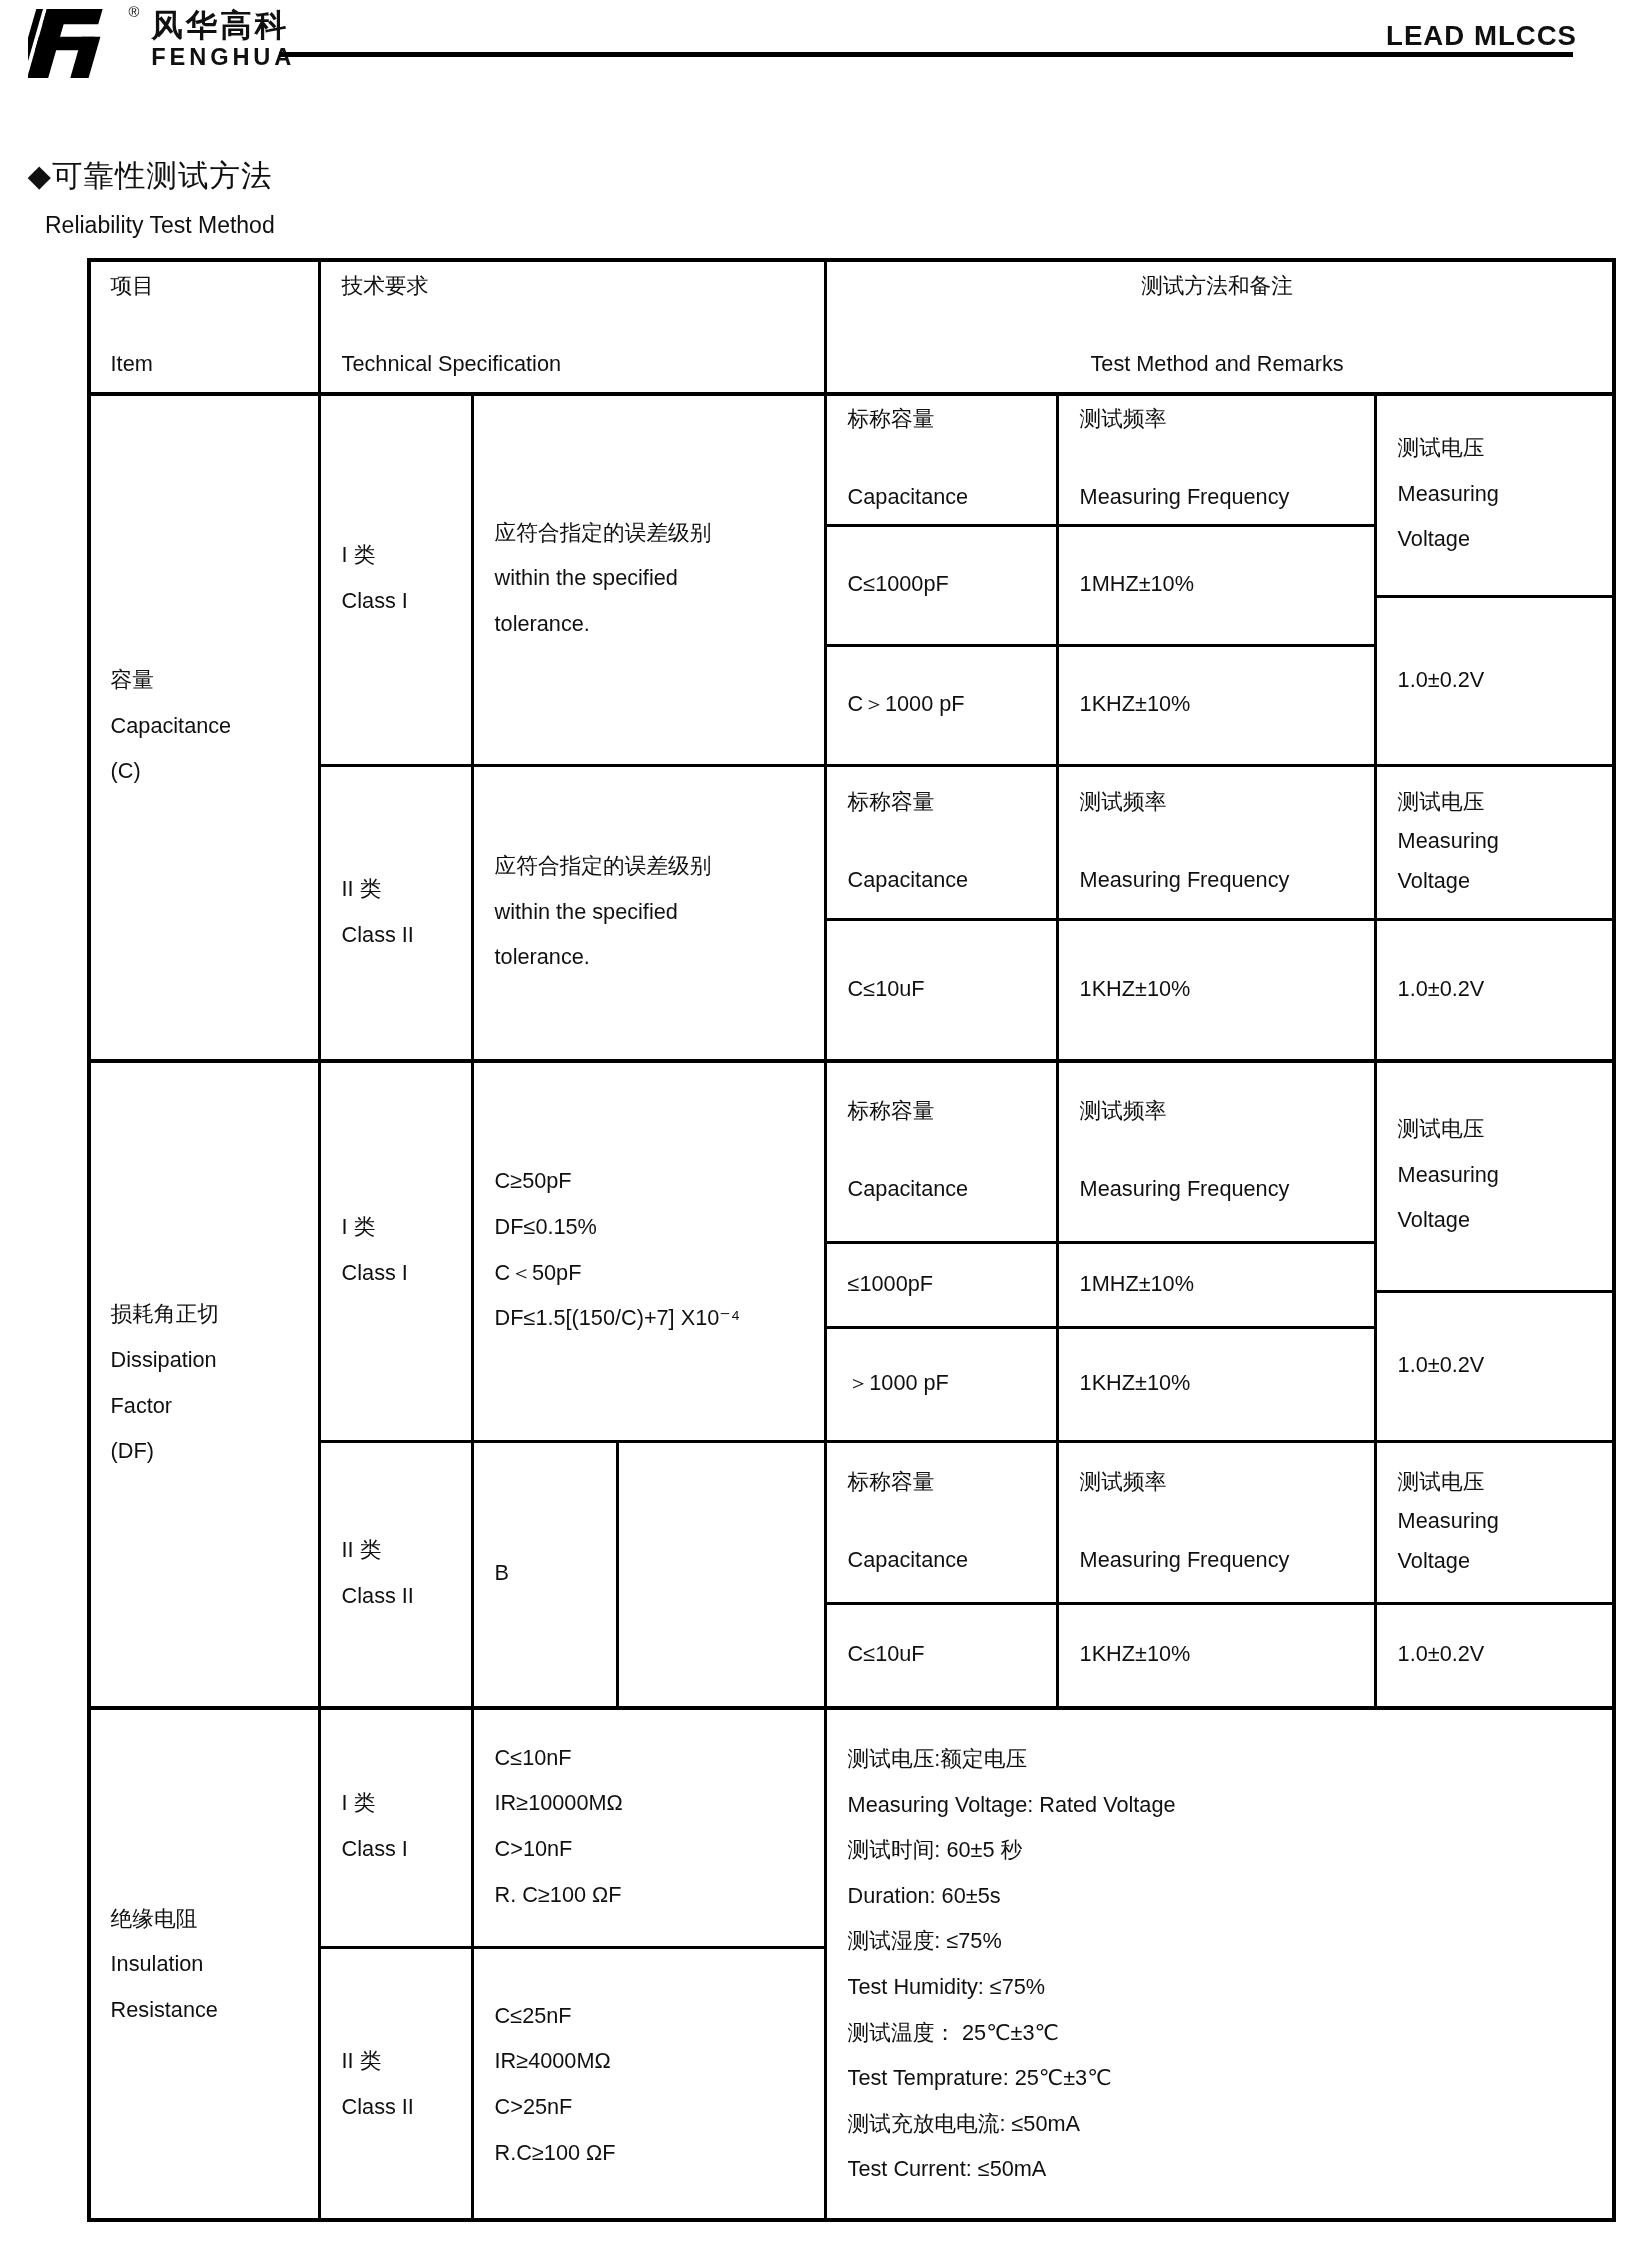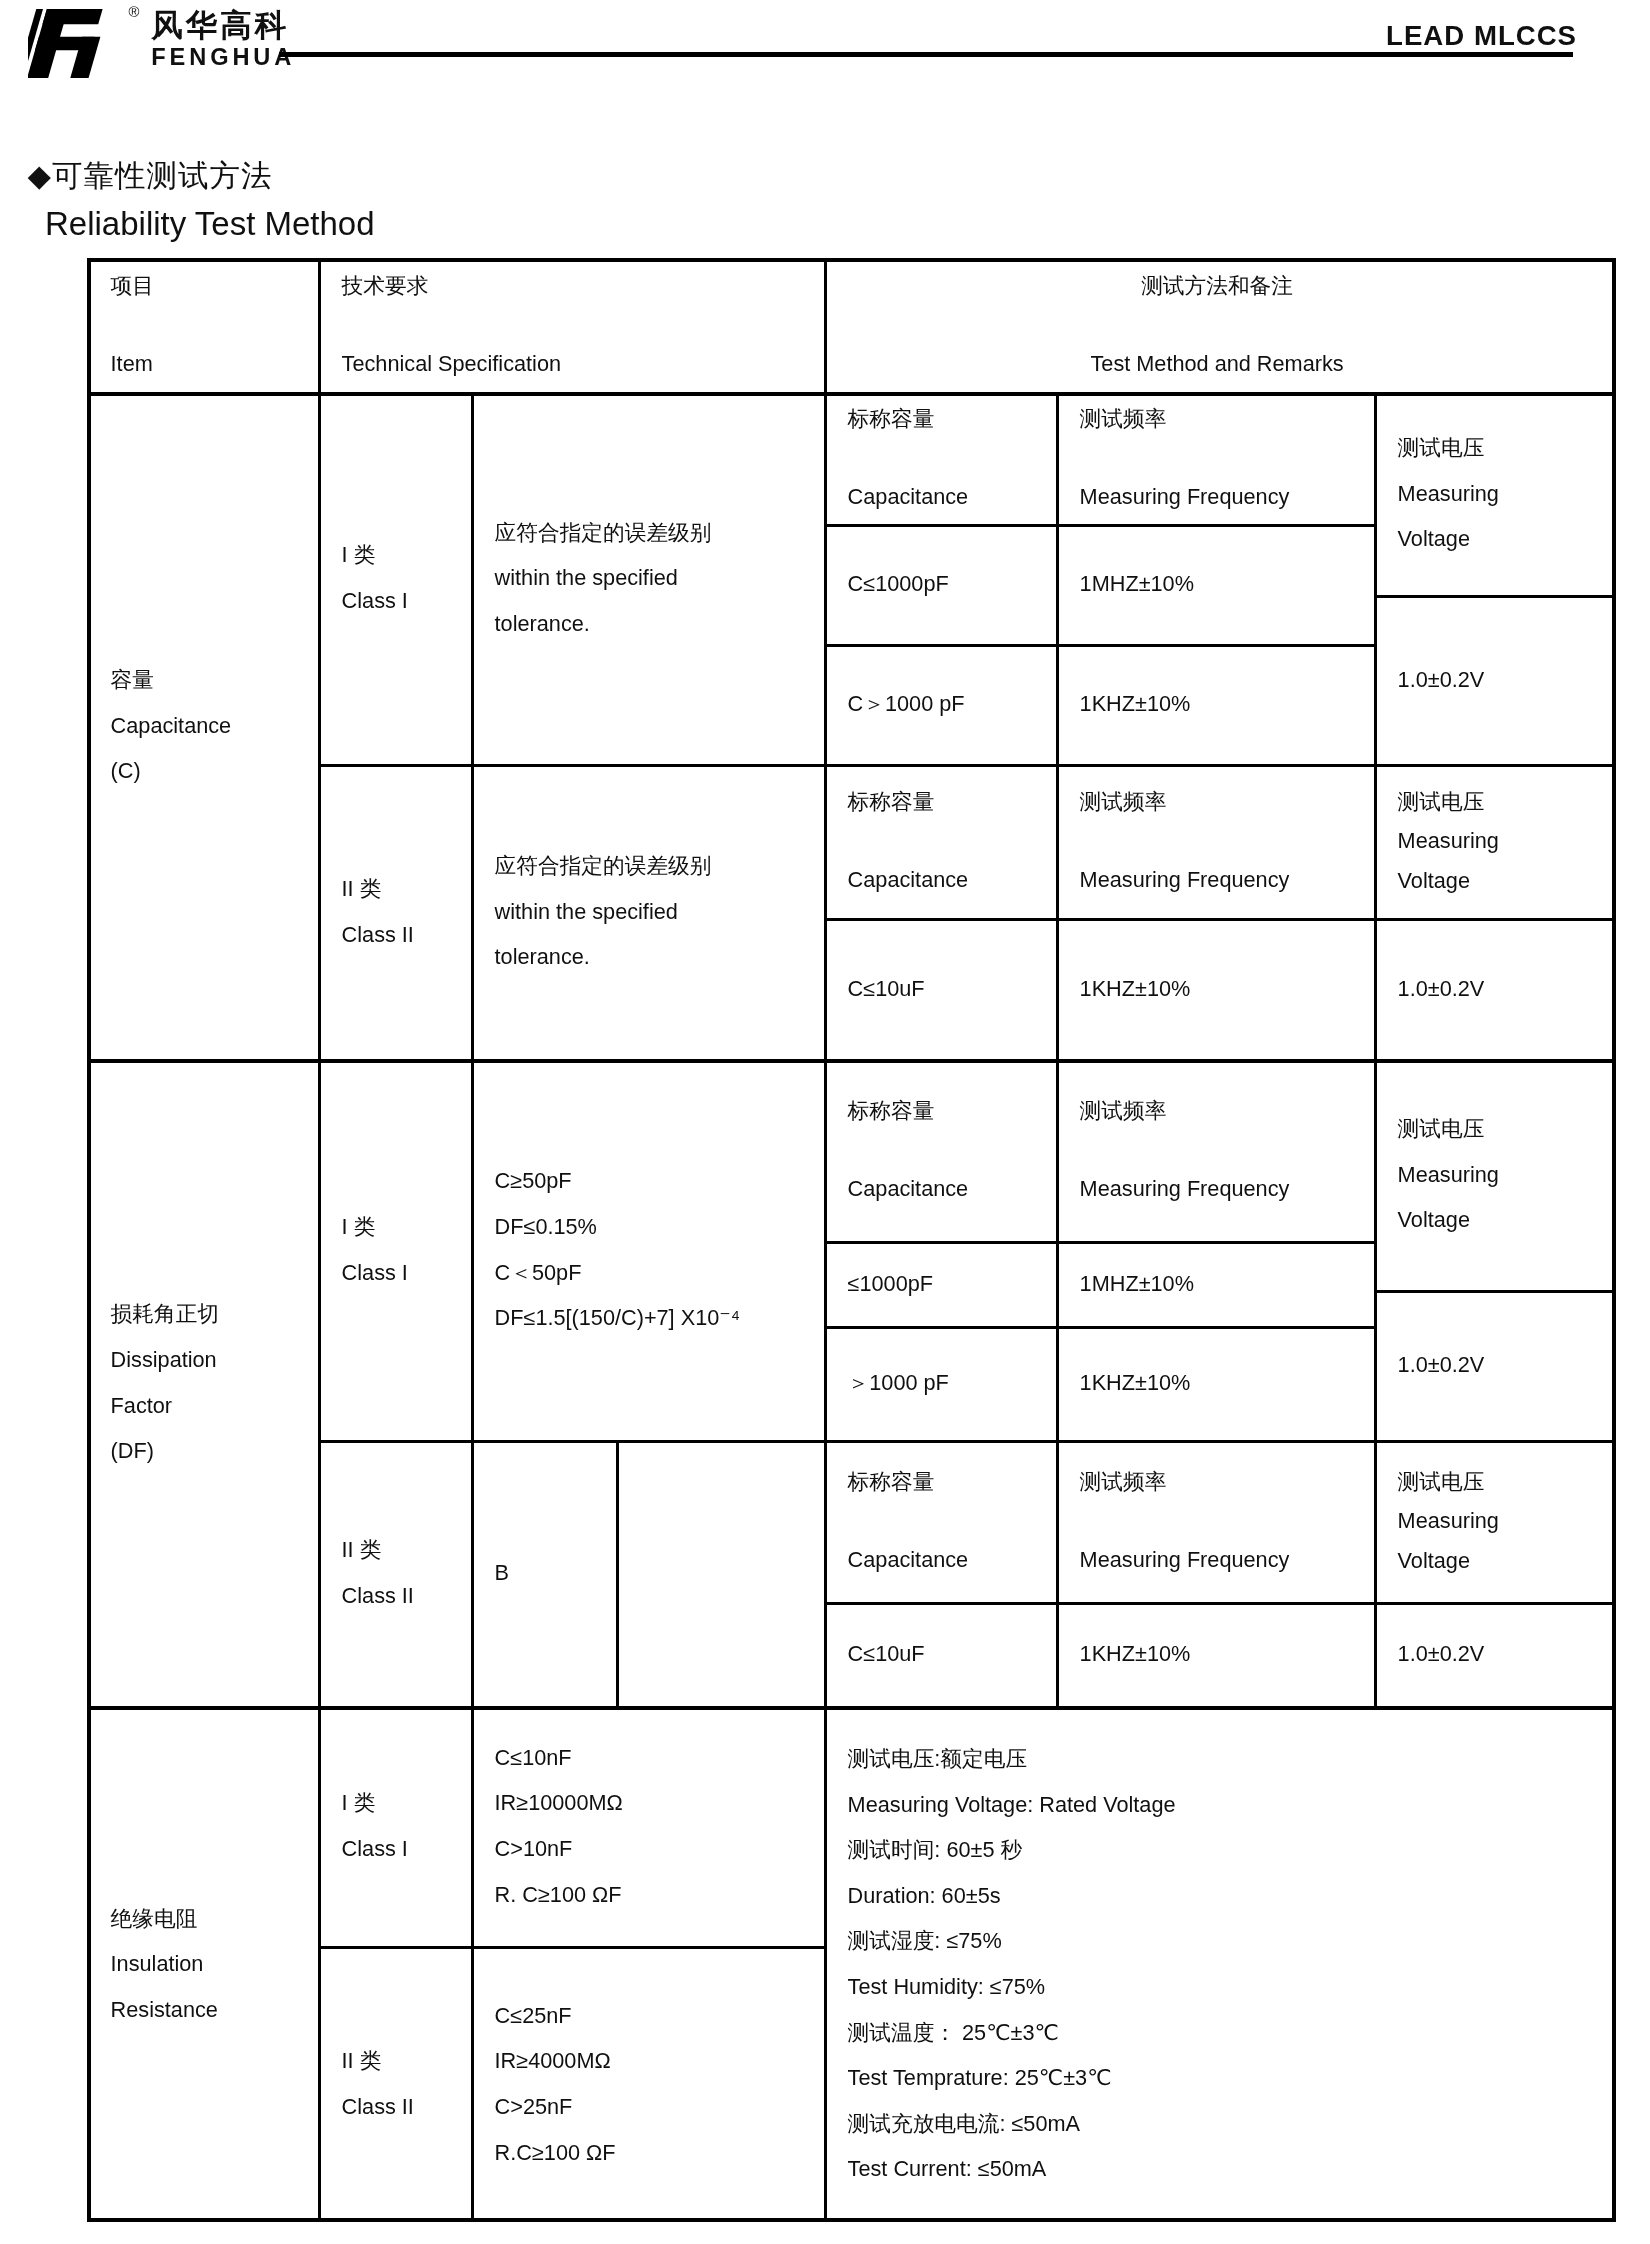--- a/index.html
+++ b/index.html
@@ -9,21 +9,21 @@
   .logo{position:absolute;left:27.6px;top:5.9px;display:flex;align-items:flex-start;}
   .logo-mark{width:99px;height:75px;}
   .logo-reg{font-size:14.8px;margin-left:2px;margin-top:-2px;}
   .logo-text{margin-left:11.8px;margin-top:2px;}
   .logo-cn{font-size:31.5px;font-weight:bold;letter-spacing:3px;line-height:1.1;}
   .logo-en{font-size:23.6px;font-weight:bold;letter-spacing:3.9px;line-height:1.1;margin-top:2px;}
   .doc-title{position:absolute;left:1084px;top:19.7px;width:493px;text-align:right;
              font-size:27.6px;font-weight:bold;letter-spacing:1px;}
   .header-rule{position:absolute;left:279px;top:52px;width:1294px;height:4.9px;background:#000;}
   .sec-title{position:absolute;left:27.6px;top:156px;font-size:30.5px;letter-spacing:1px;}
-  .sec-subtitle{position:absolute;left:45px;top:205px;font-size:33px;}
+  .sec-subtitle{position:absolute;left:45px;top:212px;font-size:23px;}
   
   .tbl{position:absolute;left:87px;top:258px;width:1529px;height:1964px;}
   .ln{position:absolute;background:#000;}
   .c{position:absolute;display:flex;flex-direction:column;justify-content:center;
      font-size:21.7px;line-height:2.1;white-space:pre-line;padding-left:23.6px;padding-right:5.9px;
      box-sizing:border-box;gap:32px;}
   .center{align-items:center;text-align:center;padding-left:0;}
 </style>
 </head>
 <body>

